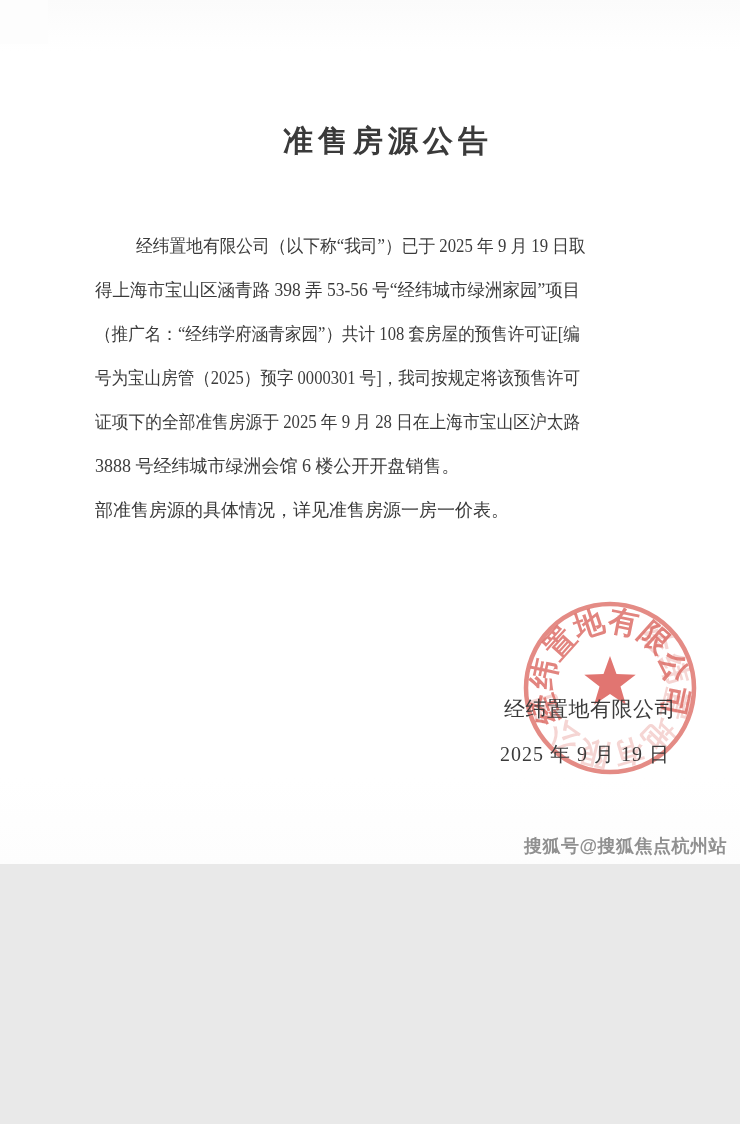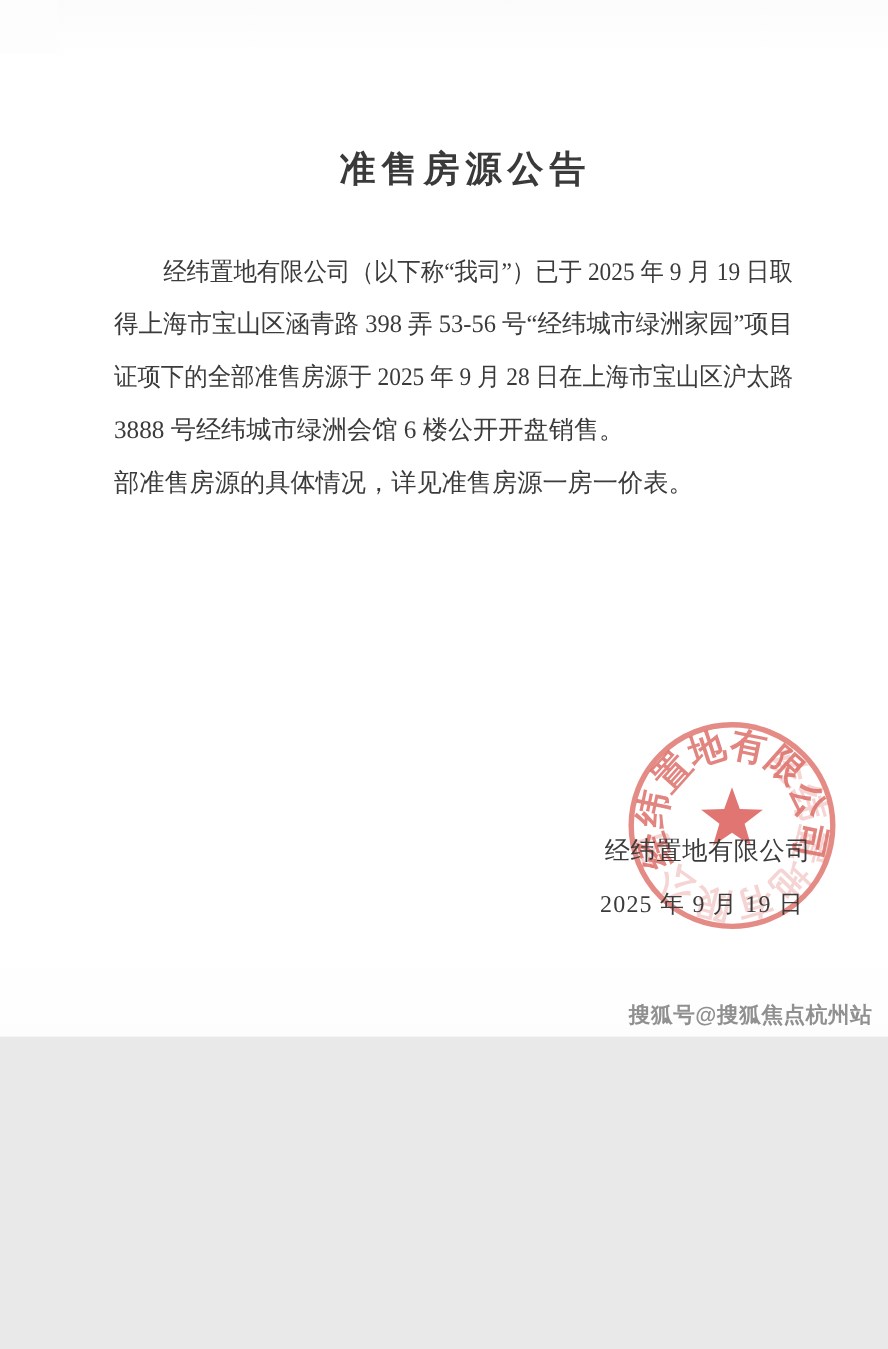--- a/index.html
+++ b/index.html
@@ -29,23 +29,23 @@
     text-align: center;
     transform: translateX(18px);
     font-size: 30px;
     font-weight: 600;
     letter-spacing: 5px;
     color: #3a3a3a;
   }
   .doc-body {
     position: absolute;
     left: 95px;
-    top: 204px;
+    top: 224px;
     width: 566px;
-    font-size: 21px;
+    font-size: 18px;
     color: #3b3b3b;
   }
   .line {
     height: 44px;
     line-height: 44px;
     white-space: nowrap;
     overflow: visible;
   }
   .line .line-inner {
     display: inline-block;
@@ -98,20 +98,22 @@
 <body>
 
 <div class="page">
   <div class="corner-shade"></div>
 
   <div class="doc-title">准售房源公告</div>
 
   <div class="doc-body">
     <div class="line indent"><span class="line-inner" style="transform: scaleX(0.9292);">经纬置地有限公司（以下称“我司”）已于 2025 年 9 月 19 日取</span></div>
     <div class="line"><span class="line-inner" style="transform: scaleX(0.9725);">得上海市宝山区涵青路 398 弄 53-56 号“经纬城市绿洲家园”项目</span></div>
+    <div class="line"><span class="line-inner" style="transform: scaleX(0.9218);">（推广名：“经纬学府涵青家园”）共计 108 套房屋的预售许可证[编</span></div>
+    <div class="line"><span class="line-inner" style="transform: scaleX(0.9188);">号为宝山房管（2025）预字 0000301 号]，我司按规定将该预售许可</span></div>
     <div class="line"><span class="line-inner" style="transform: scaleX(0.9294);">证项下的全部准售房源于 2025 年 9 月 28 日在上海市宝山区沪太路</span></div>
     <div class="line para-end"><span class="line-inner">3888 号经纬城市绿洲会馆 6 楼公开开盘销售。</span></div>
     <div class="line para-end"><span class="line-inner">部准售房源的具体情况，详见准售房源一房一价表。</span></div>
   </div>
 
   <svg class="seal" viewBox="0 0 190 190" xmlns="http://www.w3.org/2000/svg">
     <defs>
       <path id="sealArc" d="M 48.3 125.7 A 57 57 0 1 1 141.7 125.7" fill="none"></path>
     </defs>
 

